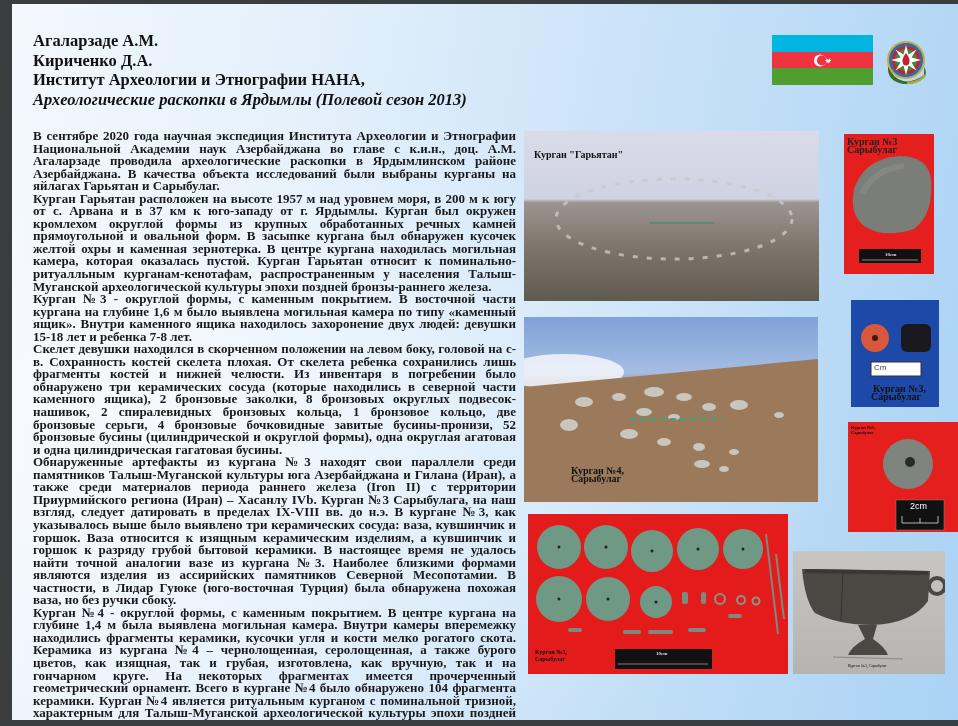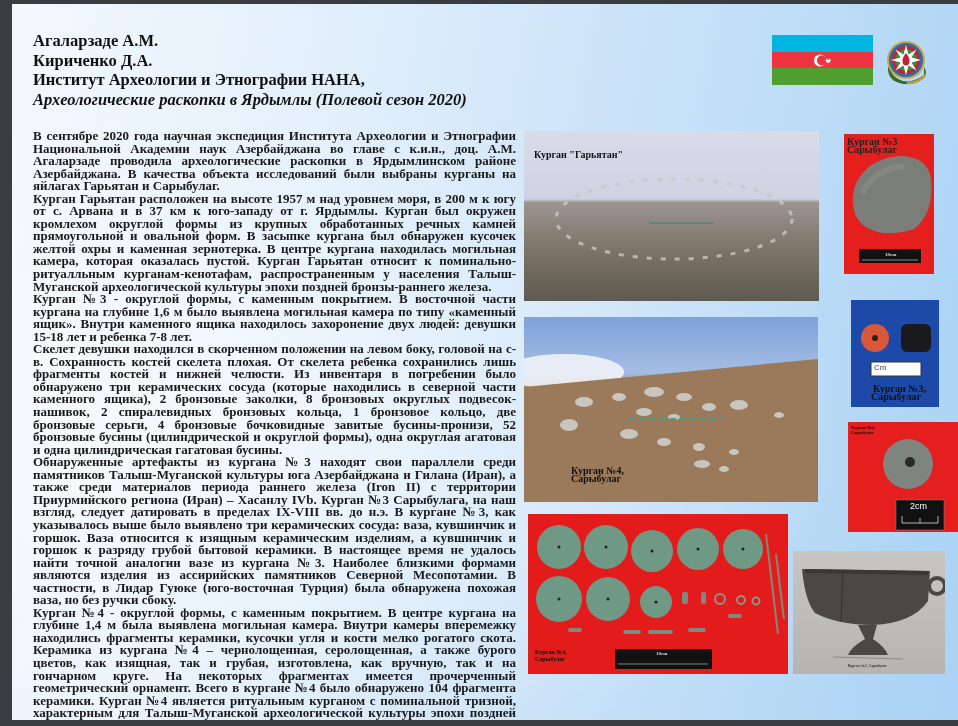--- a/index.html
+++ b/index.html
@@ -46,21 +46,21 @@
 </style>
 </head>
 <body>
 
 <div class="slide">
 
   <div class="header">
     <span class="line">Агаларзаде А.М.</span>
     <span class="line">Кириченко Д.А.</span>
     <span class="line">Институт Археологии и Этнографии НАНА,</span>
-    <span class="line subtitle">Археологические раскопки в Ярдымлы (Полевой сезон 2020)</span>
+    <span class="line subtitle">Археологические раскопки в Ярдымлы (Полевой сезон 2013)</span>
   </div>
 
   <div class="flag">
     <div class="s" style="background:#00b5e2"></div>
     <div class="s" style="background:#ef3340;position:relative">
       <svg width="101" height="17" style="position:absolute;left:0;top:0">
         <circle cx="48" cy="8.5" r="6" fill="#fff"></circle>
         <circle cx="49.8" cy="8.5" r="4.9" fill="#ef3340"></circle>
         <polygon fill="#fff" points="56,8.5 57,6.9 58.6,6.2 57.7,7.8 59.6,8.5 57.7,9.2 58.6,10.8 57,10.1 56,11.7 55.4,10.1 53.8,10.8 54.6,9.2 52.8,8.5 54.6,7.8 53.8,6.2 55.4,6.9"></polygon>
       </svg>

